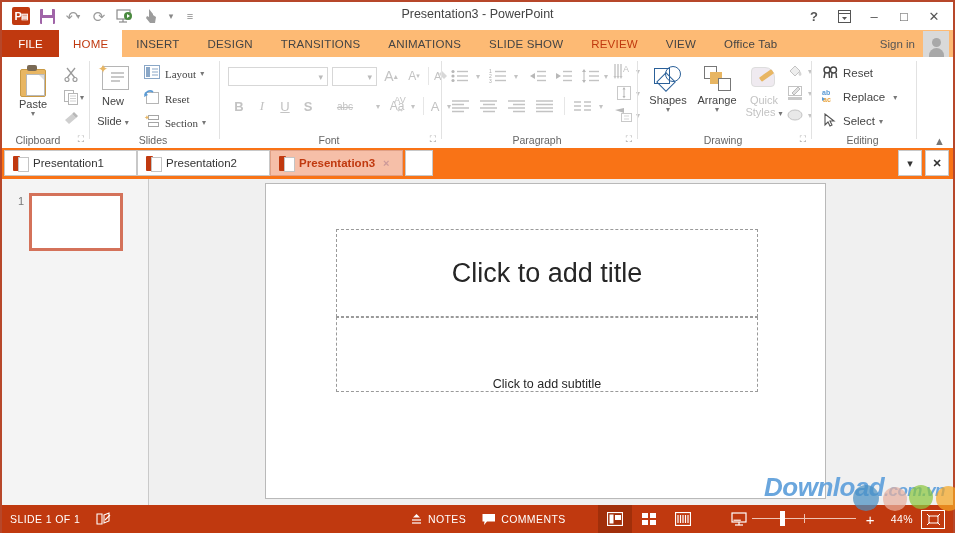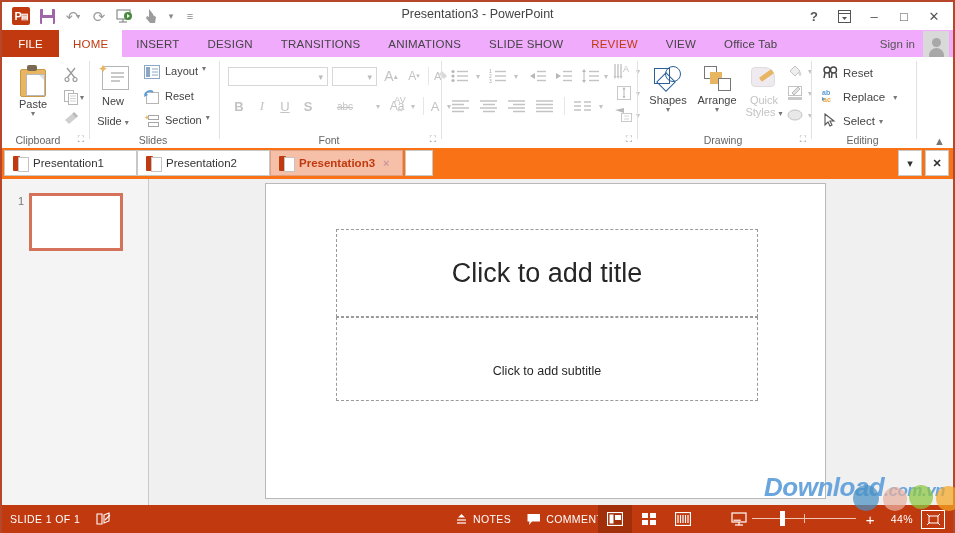--- a/index.html
+++ b/index.html
@@ -55,21 +55,21 @@
     display: flex; align-items: center;
   }
   .win-btn {
     width: 30px; height: 26px; display: flex; align-items: center; justify-content: center;
     color: #555; font-size: 13px; cursor: default;
   }
 
   
   .tabbar {
     position: absolute; left: 0; top: 28px; right: 0; height: 27px;
-    background: #f0abfc;
+    background: #fdba74;
   }
   .tab-file {
     position: absolute; left: 0; top: 0; width: 57px; height: 27px;
     background: #c0390f; color: #fff; font-size: 11.5px;
     display: flex; align-items: center; justify-content: center; cursor: default;
   }
   .tabs {
     position: absolute; left: 57px; top: 0; height: 27px;
     display: flex; align-items: stretch;
   }
@@ -124,22 +124,22 @@
   .cb-page:after{content:"";position:absolute;right:0;top:0;border-left:5px solid transparent;border-top:5px solid #ddd;}
   .small-lbl { font-size: 11px; color: #444; margin-top: 3px; }
   .caret { font-size: 8px; color: #777; line-height: 7px; }
   .clip-mini {
     position: absolute; left: 56px; width: 26px; height: 22px;
     display: flex; align-items: center; justify-content: center; cursor: default;
   }
 
   
   .rb {
-    position: absolute; display: flex; cursor: default;
-    font-size: 11px; color: #444;
+    position: absolute; display: flex; align-items: center; cursor: default;
+    font-size: 11px; color: #444; font-family: Liberation Serif, serif;
   }
   .rb .ic { width: 17px; height: 17px; margin-right: 4px; flex: 0 0 auto; }
 
   .newslide {
     position: absolute; left: 88px; top: 4px; width: 46px; height: 74px;
     display: flex; flex-direction: column; align-items: center; cursor: default;
   }
   .ns-icon { width:30px; height:26px; position:relative; margin-top:3px;}
   .ns-box { position:absolute; left:4px; top:2px; width:25px; height:22px; background:#fff; border:1px solid #b5b5b5;}
   .ns-l1 { position:absolute; left:13px; top:8px; width:13px; height:2px; background:#c9c9c9;}
@@ -230,22 +230,22 @@
   .ph {
     position: absolute; border: 1px dashed #9a9a9a; box-sizing: border-box;
     display: flex; cursor: default;
   }
   .ph-title {
     left: 70px; top: 45px; width: 422px; height: 88px;
     align-items: center; justify-content: center;
   }
   .ph-title span { font-size: 27px; color: #262626; font-weight: normal; }
   .ph-sub {
-    left: 70px; top: 133px; width: 422px; height: 84px;
-    align-items: center; justify-content: center; padding-top: 24px;
+    left: 70px; top: 133px; width: 422px; height: 75px;
+    align-items: flex-end; justify-content: center; padding-top: 24px;
   }
   .ph-sub span { font-size: 12.5px; color: #262626; }
 
   .watermark {
     position: absolute; right: 8px; bottom: 2px;
     font-style: italic; font-weight: bold;
     color: #6aa6dd; font-size: 26px; letter-spacing: -0.5px;
     white-space: nowrap; pointer-events: none;
     font-family: "Liberation Sans", sans-serif;
   }
@@ -253,21 +253,21 @@
 
   
   .statusbar {
     position: absolute; left: 0; right: 0; bottom: 0; height: 28px;
     background: #c0390f; color: #fff;
     display: flex; align-items: center;
     font-size: 10.5px; letter-spacing: 0.4px;
   }
   .sb-item { display: flex; align-items: center; cursor: default; height: 28px; padding: 0 8px; }
   .sb-left { display: flex; align-items: center; margin-left: 8px; }
-  .sb-mid { position: absolute; left: 445px; display: flex; align-items: center; }
+  .sb-mid { position: absolute; left: 400px; display: flex; align-items: center; }
   .sb-views { position: absolute; left: 596px; display: flex; align-items: center; }
   .view-btn { width: 34px; height: 28px; display:flex; align-items:center; justify-content:center; cursor: default; }
   .view-btn.active { background: #a12f0a; }
   .sb-zoom { position: absolute; right: 4px; display: flex; align-items: center; }
   .zoom-slider { position: relative; width: 104px; height: 20px; margin: 0 6px; }
   .zs-line { position:absolute; left:0; right:0; top:9px; height:1px; background:#f0c4b4;}
   .zs-tick { position:absolute; top:5px; width:1px; height:9px; background:#f0c4b4;}
   .zs-handle { position:absolute; top:2px; width:5px; height:15px; background:#fff; }
   .zoom-pct { width: 34px; text-align: right; font-size: 10.5px; }
   .fit-btn { width: 22px; height: 17px; border: 1px solid #fff; margin-left: 8px; margin-right: 4px;
@@ -635,20 +635,21 @@
             <rect x="6.5" y="6.5" width="10" height="8" fill="#fff" stroke="#c9c9c9"></rect>
             <path d="M0 3 L9 1 L9 6 Z" fill="#b8b8b8"></path>
             <line x1="9" y1="9" x2="14" y2="9" stroke="#d5d5d5"></line>
             <line x1="9" y1="12" x2="14" y2="12" stroke="#d5d5d5"></line>
           </svg>
       </div>
       <div class="fbtn dis" style="left:190px; top:48px; width:12px; height:20px;">
           <span style="font-size:8px">▾</span>
         </div>
 
+      <div class="glabel" style="left:0; width:190px;">Paragraph</div>
       <div class="dlg" style="right:6px;">⛶</div>
       <div class="sep"></div>
     </div>
 
     <div class="rgroup" style="left:636px; width:174px;">
       <div style="position:absolute; left:8px; top:8px; width:44px; display:flex; flex-direction:column; align-items:center; cursor:default;">
         <div class="shapes-icon">
             <div class="si-sq"></div>
             <div class="si-ci"></div>
             <div class="si-di"></div>

